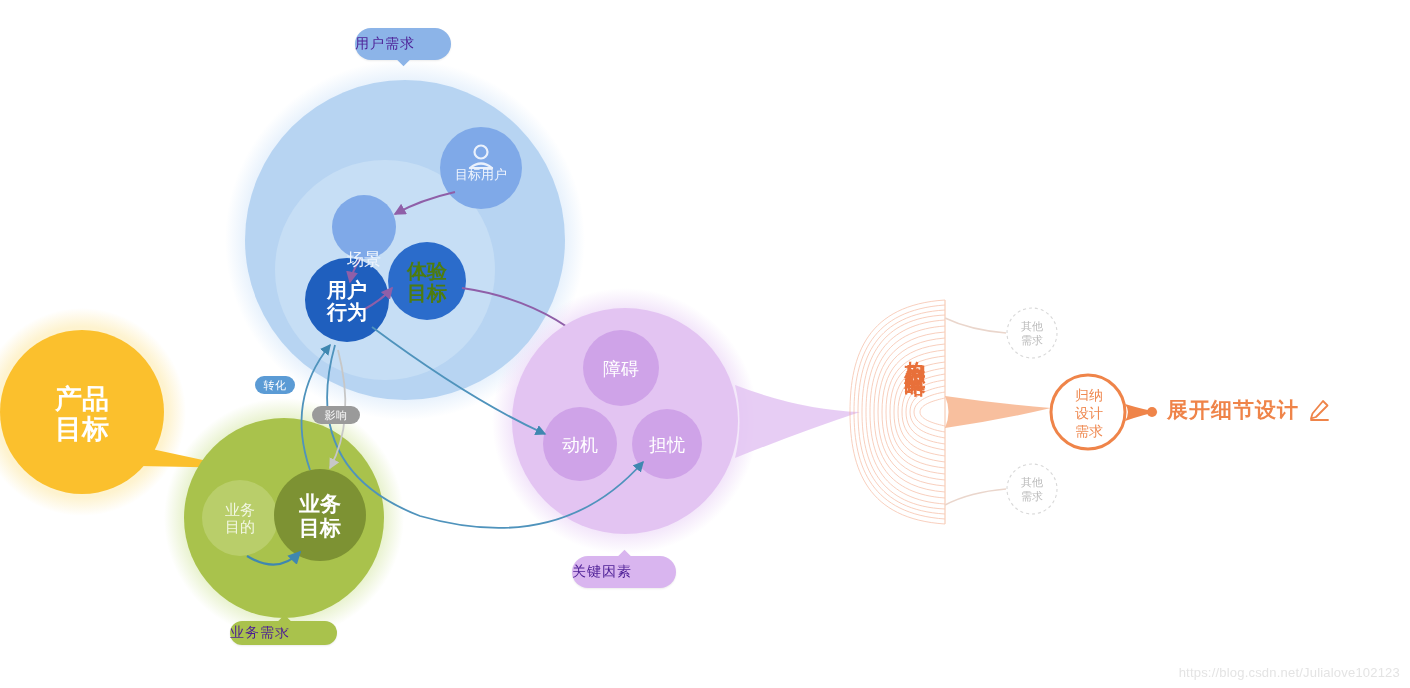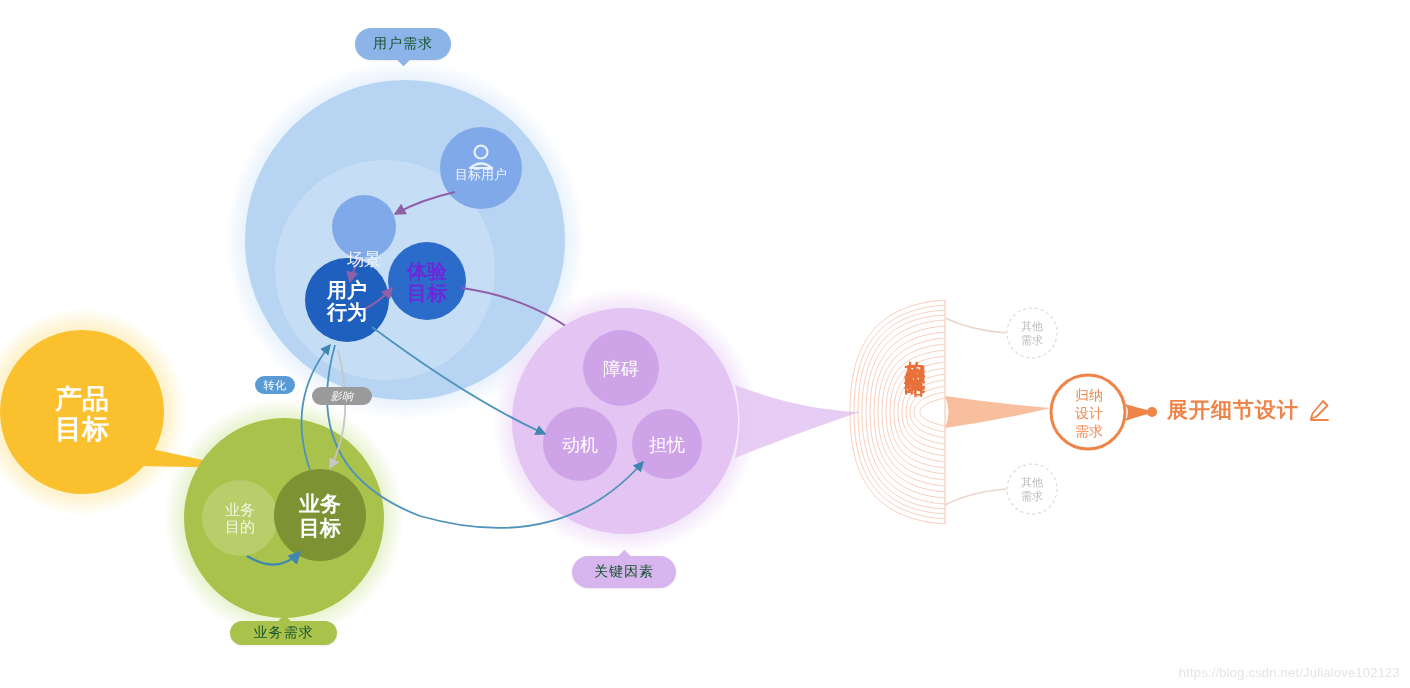--- a/index.html
+++ b/index.html
@@ -31,22 +31,21 @@
     line-height: 1.12;
     pointer-events: none;
     white-space: pre-line;
   }
   
   .badge {
     position: absolute;
     border-radius: 16px;
     display: flex;
     align-items: center;
-    justify-content: center;
-    color: #14532d;
+    color: #4c1d95;
     font-size: 14px;
     letter-spacing: 1px;
     box-shadow: 0 1px 2px rgba(0,0,0,.08);
   }
   .badge::after {
     content: "";
     position: absolute;
     width: 11px; height: 11px;
     background: inherit;
     transform: rotate(45deg);
@@ -70,21 +69,21 @@
     letter-spacing: .5px;
   }
   .tag-convert { background: #5b9bd5; }
   .tag-affect  { background: #9a9a9a; }
 
   
   .t-product { font-size: 27px; color:#fff; }
   .t-bizgoal { font-size: 21px; color:#fff; }
   .t-bizpurp { font-size: 15px; color:#f2f7e3; font-weight: normal;}
   .t-behav   { font-size: 20px; color:#fff; }
-  .t-exp     { font-size: 20px; color:#6d28d9; }
+  .t-exp     { font-size: 20px; color:#4d7c0f; }
   .t-scene   { font-size: 17px; color:#eef4fd; font-weight: normal;}
   .t-target  { font-size: 13px; color:#f0f5fd; font-weight: normal;}
   .t-purple  { font-size: 18px; color:#ffffff; font-weight: normal;}
   .t-other   { font-size: 11px; color:#b9b9b9; font-weight: normal; line-height:1.25;}
   .t-summary { font-size: 14px; color:#ef8a52; font-weight: normal; line-height:1.3;}
 
   
   .vertical-text {
     position: absolute;
     writing-mode: vertical-rl;
@@ -286,17 +285,17 @@
 <div class="badge badge-key up" style="left:572px; top:556px; width:104px; height:32px;">
   <span>关键因素</span>
 </div>
 <div class="badge badge-biz up" style="left:230px; top:621px; width:107px; height:24px;">
   <span>业务需求</span>
 </div>
 
 <div class="mini-tag tag-convert" style="left:255px; top:376px; width:40px; height:18px;">
   <span>转化</span>
 </div>
-<div class="mini-tag tag-affect" style="left:312px; top:387px; width:60px; height:18px;font-style:italic;">
+<div class="mini-tag tag-affect" style="left:312px; top:406px; width:48px; height:18px;">
   <span>影响</span>
 </div>
 
 <div class="watermark">https://blog.csdn.net/Julialove102123</div>
 
 </body></html>

